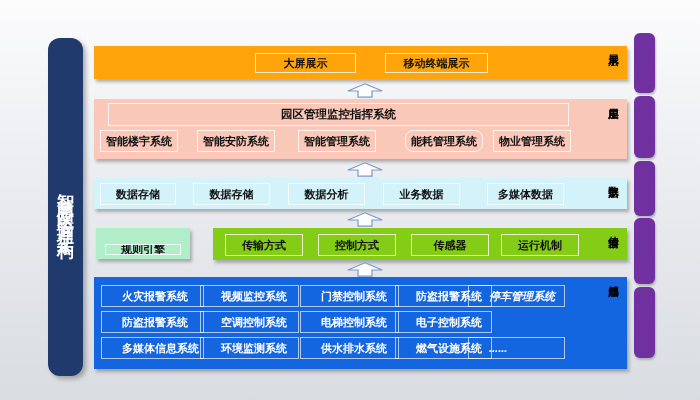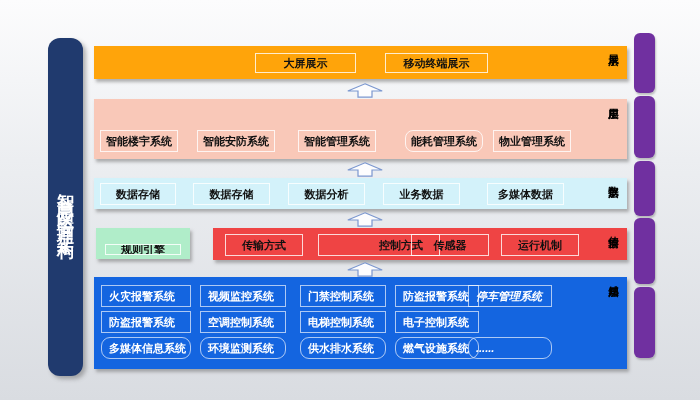--- a/index.html
+++ b/index.html
@@ -25,40 +25,40 @@
   }
 
   
   .band{
     position:absolute;left:94px;width:533px;
     box-shadow:2px 3px 3px rgba(110,110,110,.5);
   }
   .band-display{top:46px;height:33px;background:#ffa40a;}
   .band-app{top:99px;height:60px;background:#f9c8b8;}
   .band-data{top:178px;height:31px;background:#d3f2fa;}
-  .band-trans{left:213px;top:228px;width:414px;height:32px;background:#ef4444;text-decoration:underline;}
+  .band-trans{left:213px;top:228px;width:414px;height:32px;background:#84cc16;text-decoration:underline;}
   .band-percep{top:277px;height:92px;background:#1465e0;}
 
   .rule-box{
     position:absolute;left:96px;top:228px;width:94px;height:31px;
     background:#b0edc9;box-shadow:2px 3px 3px rgba(110,110,110,.5);
   }
   .rule-inner{
     position:absolute;inset:4px 9px;border:1px solid rgba(255,255,255,.85);
     display:flex;align-items:center;justify-content:center;
     font-size:11px;font-weight:bold;color:#111;white-space:nowrap;overflow:hidden;margin-top:12px;
   }
 
   .item{
     position:absolute;border:1px solid rgba(255,255,255,.8);
     display:flex;align-items:center;justify-content:center;
     font-size:11px;font-weight:bold;color:#111;
     white-space:nowrap;overflow:hidden;
   }
-  .item.white{color:#fff;border-color:rgba(255,255,255,.65);justify-content:flex-start;padding-left:7px;}
+  .item.white{color:#fff;border-color:rgba(255,255,255,.65);justify-content:flex-start;padding-left:20px;}
 
   .layer-label{
     position:absolute;right:6px;top:0;height:100%;
     display:flex;align-items:center;
     writing-mode:vertical-rl;text-orientation:upright;
     font-size:10.5px;font-weight:bold;color:#000;letter-spacing:1px;
     white-space:nowrap;
   }
 
   
@@ -69,25 +69,25 @@
   .app-wide{left:14px;top:4px;width:459px;height:21px;font-size:11.5px;}
   .app-row{top:31px;height:20px;width:76px;}
   .a-c1{left:6px;}.a-c2{left:103px;}.a-c3{left:204px;}.a-c4{left:311px;border-radius:8px;}.a-c5{left:399px;}
 
   
   .data-row{top:5px;height:20px;width:75px;}
   .d-c1{left:6px;width:74px;}.d-c2{left:99px;}.d-c3{left:194px;}.d-c4{left:289px;}.d-c5{left:393px;}
 
   
   .t-row{top:6px;height:20px;width:76px;}
-  .t-c1{left:12px;}.t-c2{left:105px;padding-left:44px;}.t-c3{left:198px;}.t-c4{left:288px;}
+  .t-c1{left:12px;}.t-c2{left:105px;}.t-c3{left:198px;}.t-c4{left:288px;}
 
   
   .p-box{height:20px;}
-  .p-r1{top:8px;}.p-r2{top:34px;}.p-r3{top:60px;border-radius:9px;}
+  .p-r1{top:8px;}.p-r2{top:34px;}.p-r3{top:60px;}
   .p-c1{left:7px;width:81px;}.p-c2{left:106px;width:77px;}.p-c3{left:206px;width:77px;}
   .p-c4{left:301px;width:75px;}.p-c5{left:374px;width:75px;font-style:italic;}
 
   
   .arrow{position:absolute;left:347px;width:36px;height:15px;}
   .arr-1{top:83px;}.arr-2{top:162px;}.arr-3{top:212px;}.arr-4{top:262px;}
 
   
   .rp-box{
     position:absolute;left:634px;width:21px;background:#7030a0;border-radius:6px;
@@ -118,20 +118,21 @@
     <div class="item disp-1">大屏展示</div>
     <div class="item disp-2">移动终端展示</div>
     <div class="layer-label">展示层</div>
   </div>
 
   <svg class="arrow arr-1" viewBox="0 0 36 15">
     <polygon points="18,0.8 35.2,8 25,8 25,14.2 11,14.2 11,8 0.8,8" fill="#fdfdfe" stroke="#7b97cf" stroke-width="1.2"></polygon>
   </svg>
 
   <div class="band band-app">
+    <div class="item app-wide">园区管理监控指挥系统</div>
     <div class="item app-row a-c1">智能楼宇系统</div>
     <div class="item app-row a-c2">智能安防系统</div>
     <div class="item app-row a-c3">智能管理系统</div>
     <div class="item app-row a-c4">能耗管理系统</div>
     <div class="item app-row a-c5">物业管理系统</div>
     <div class="layer-label">应用层</div>
   </div>
 
   <svg class="arrow arr-2" viewBox="0 0 36 15">
     <polygon points="18,0.8 35.2,8 25,8 25,14.2 11,14.2 11,8 0.8,8" fill="#fdfdfe" stroke="#7b97cf" stroke-width="1.2"></polygon>

